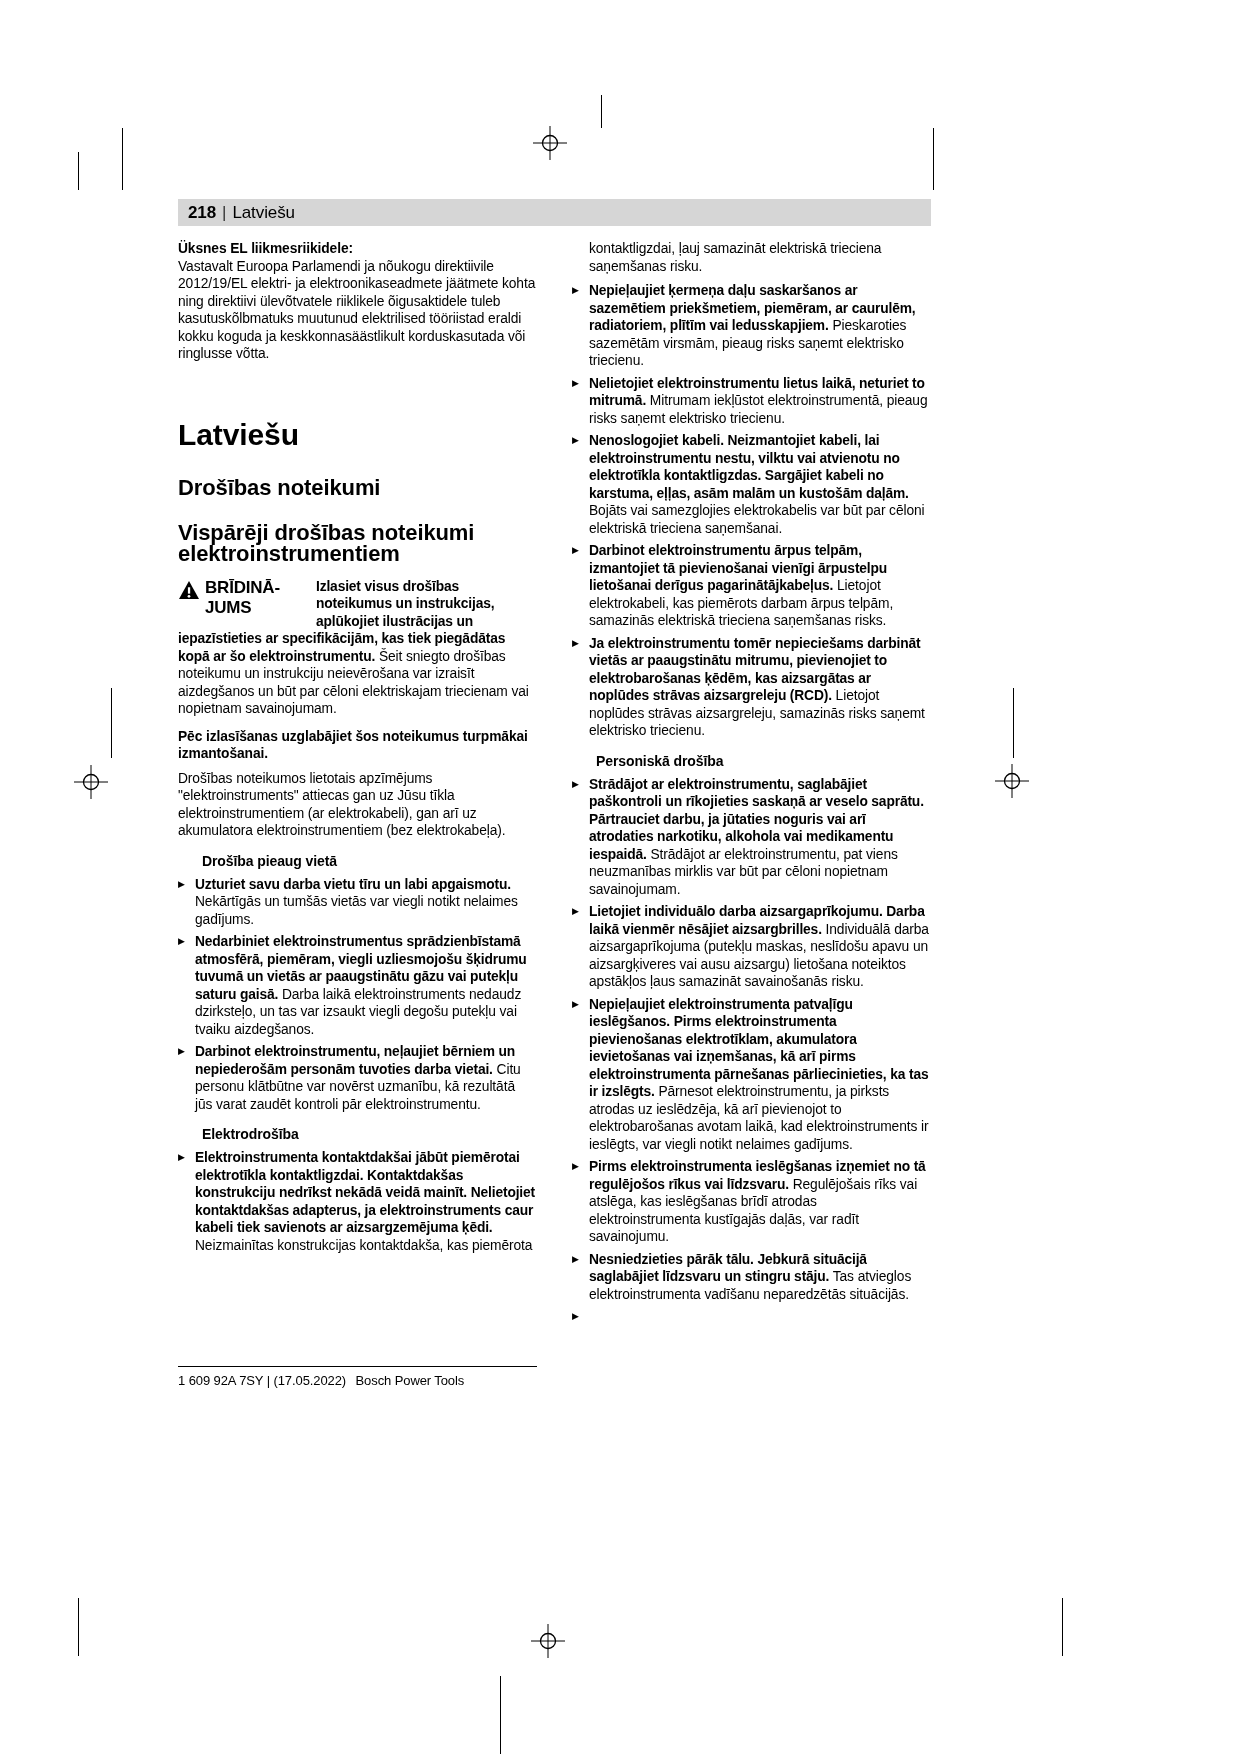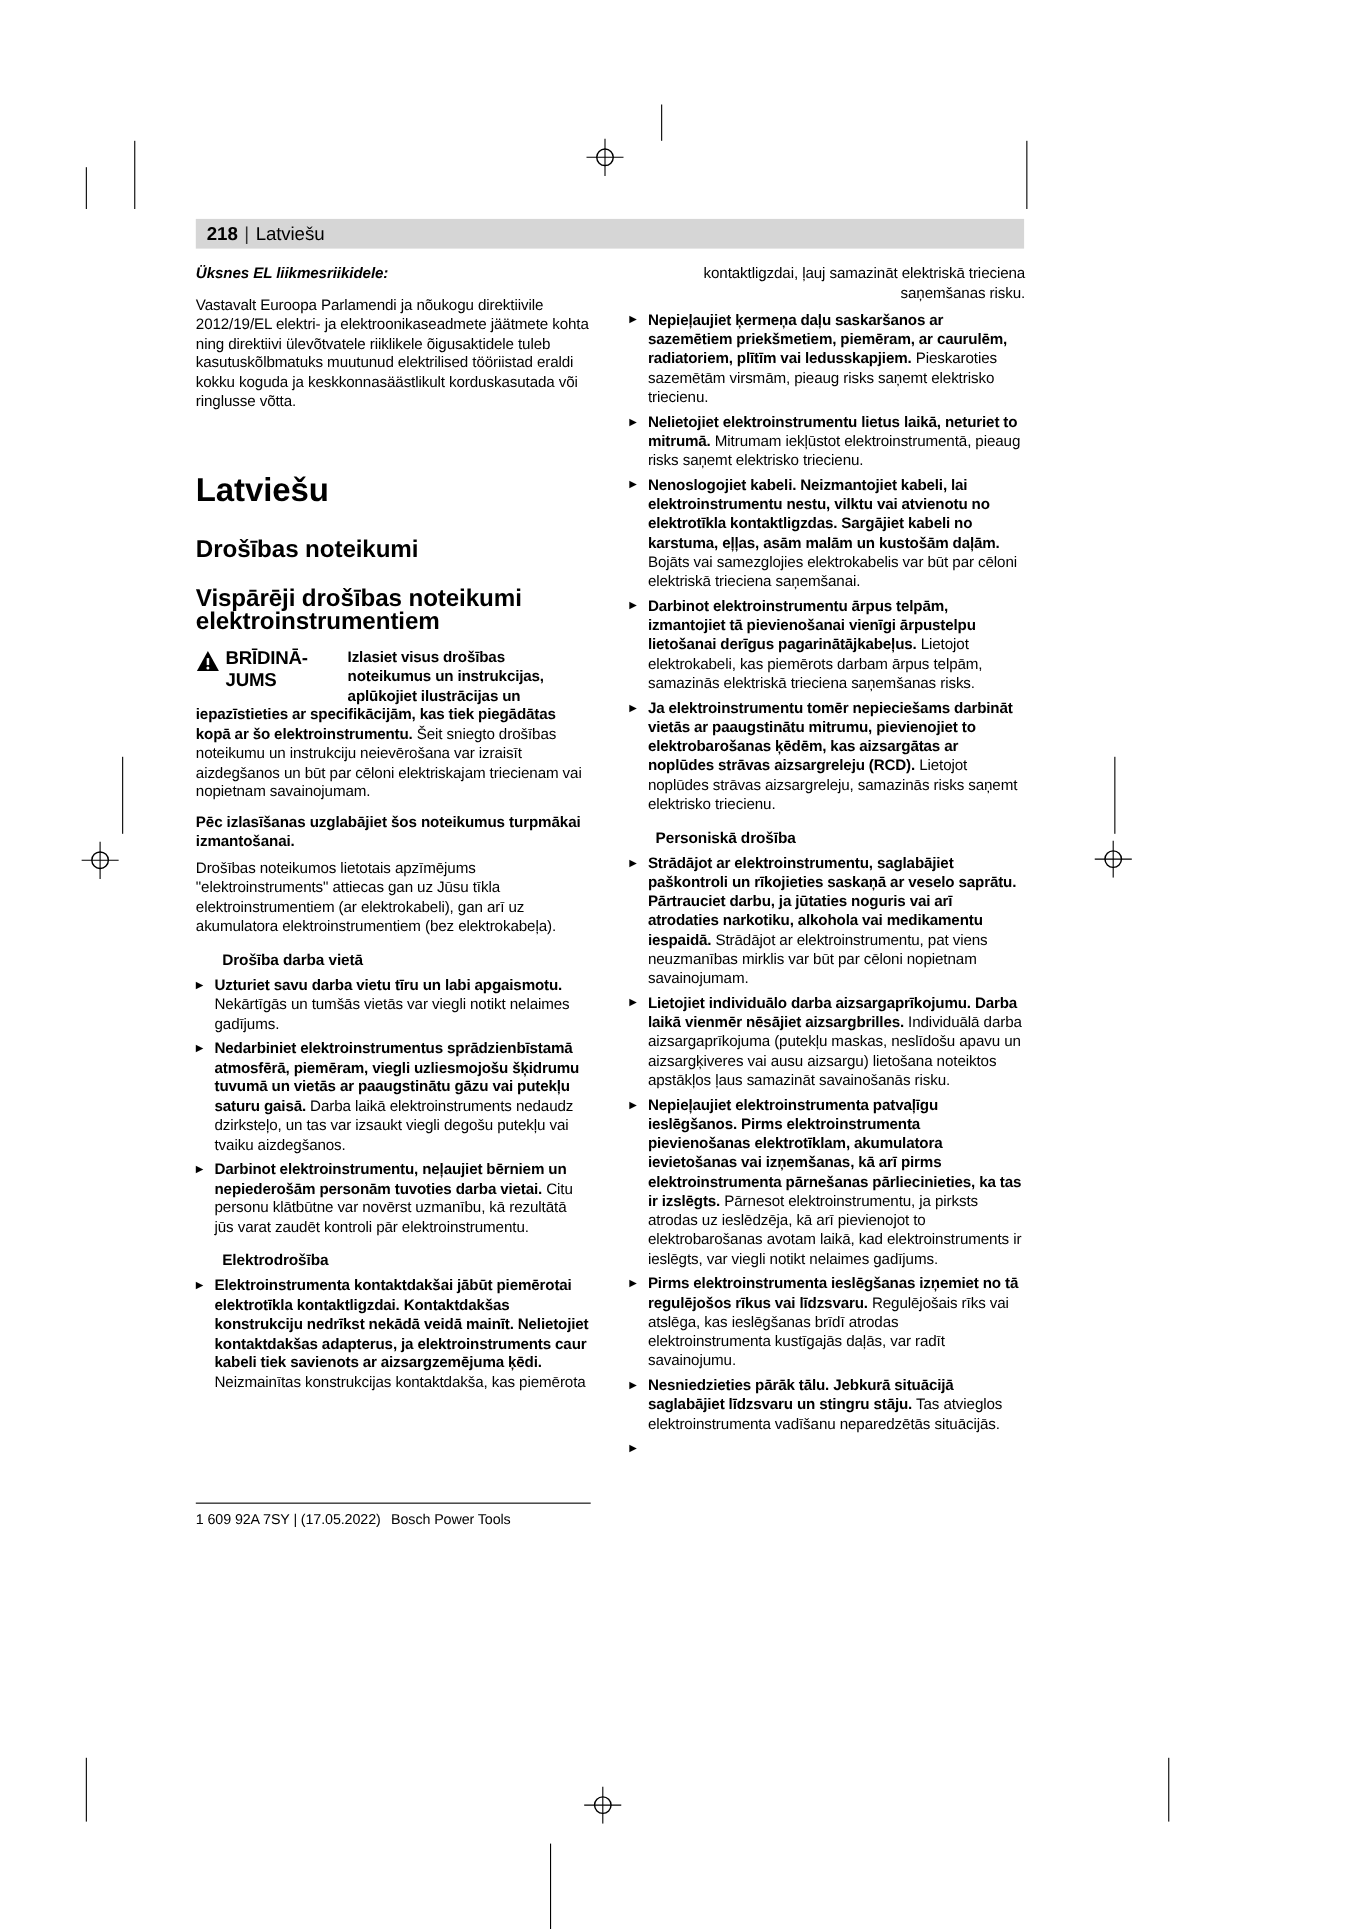--- a/index.html
+++ b/index.html
@@ -20,37 +20,37 @@
     font-size:17px;
   }
   .header-bar .pgnum{font-weight:bold;}
   .header-bar .sep{margin:0 6px;color:#333;}
   
   .col{position:absolute;top:240px;}
   .col-left{left:178px;width:358px;}
   .col-right{left:572px;width:360px;}
   p{margin:0 0 7px 0;}
   b{letter-spacing:-0.15px;}
-  .est-heading{font-weight:bold;margin-bottom:11px;font-style:italic;}
+  .est-heading{font-weight:bold;margin-bottom:0;}
   h1{font-size:30px;line-height:32px;margin:56px 0 24px 0;font-weight:bold;}
   h2{font-size:22px;line-height:25px;margin:0 0 22px 0;font-weight:bold;}
   h3{font-size:22px;line-height:21px;margin:0 0 14px 0;font-weight:bold;}
   h4{font-size:14px;line-height:18px;margin:12px 0 6px 0;font-weight:bold;padding-left:24px;}
   
   .warning-block{margin:0 0 10px 0;}
   .warn-label{float:left;width:138px;display:flex;gap:5px;align-items:flex-start;}
   .warn-icon{flex:0 0 auto;padding-top:2px;}
   .warn-word{font-weight:bold;font-size:17px;line-height:20px;letter-spacing:-0.2px;}
   .warn-para{margin:0;}
   .clear{clear:both;}
   
   ul.safety-list{list-style:none;margin:0 0 4px 0;padding:0;}
   li.safety-item{position:relative;padding-left:17px;margin:0 0 5px 0;}
   .arrow{position:absolute;left:0;top:3px;font-size:9px;line-height:10px;}
-  .hang{padding-left:17px;text-align:right;}
+  .hang{padding-left:17px;}
   
   .footer{
     position:absolute;left:178px;top:1366px;width:359px;
     border-top:1px solid #000;padding-top:5px;font-size:13px;letter-spacing:-0.1px;
   }
   .footer .brand{margin-left:6px;}
 </style>
 </head>
 <body>
 
@@ -127,21 +127,21 @@
       <p class="warn-para">
         <b>Izlasiet visus drošības noteikumus un instrukcijas, aplūkojiet ilustrācijas un iepazīstieties ar specifikācijām, kas tiek piegādātas kopā ar šo elektroinstrumentu.</b>
         <span>Šeit sniegto drošības noteikumu un instrukciju neievērošana var izraisīt aizdegšanos un būt par cēloni elektriskajam triecienam vai nopietnam savainojumam.</span>
       </p>
       <div class="clear"></div>
     </div>
 
     <p style="font-weight:bold;">Pēc izlasīšanas uzglabājiet šos noteikumus turpmākai izmantošanai.</p>
     <p>Drošības noteikumos lietotais apzīmējums "elektroinstruments" attiecas gan uz Jūsu tīkla elektroinstrumentiem (ar elektrokabeli), gan arī uz akumulatora elektroinstrumentiem (bez elektrokabeļa).</p>
 
-    <h4>Drošība darba vietā</h4>
+    <h4>Drošība pieaug vietā</h4>
     <ul class="safety-list">
       <li class="safety-item">
         <span class="arrow">▶</span>
         <b>Uzturiet savu darba vietu tīru un labi apgaismotu.</b>
         <span>Nekārtīgās un tumšās vietās var viegli notikt nelaimes gadījums.</span>
       </li>
       <li class="safety-item">
         <span class="arrow">▶</span>
         <b>Nedarbiniet elektroinstrumentus sprādzienbīstamā atmosfērā, piemēram, viegli uzliesmojošu šķidrumu tuvumā un vietās ar paaugstinātu gāzu vai putekļu saturu gaisā.</b>
         <span>Darba laikā elektroinstruments nedaudz dzirksteļo, un tas var izsaukt viegli degošu putekļu vai tvaiku aizdegšanos.</span>

